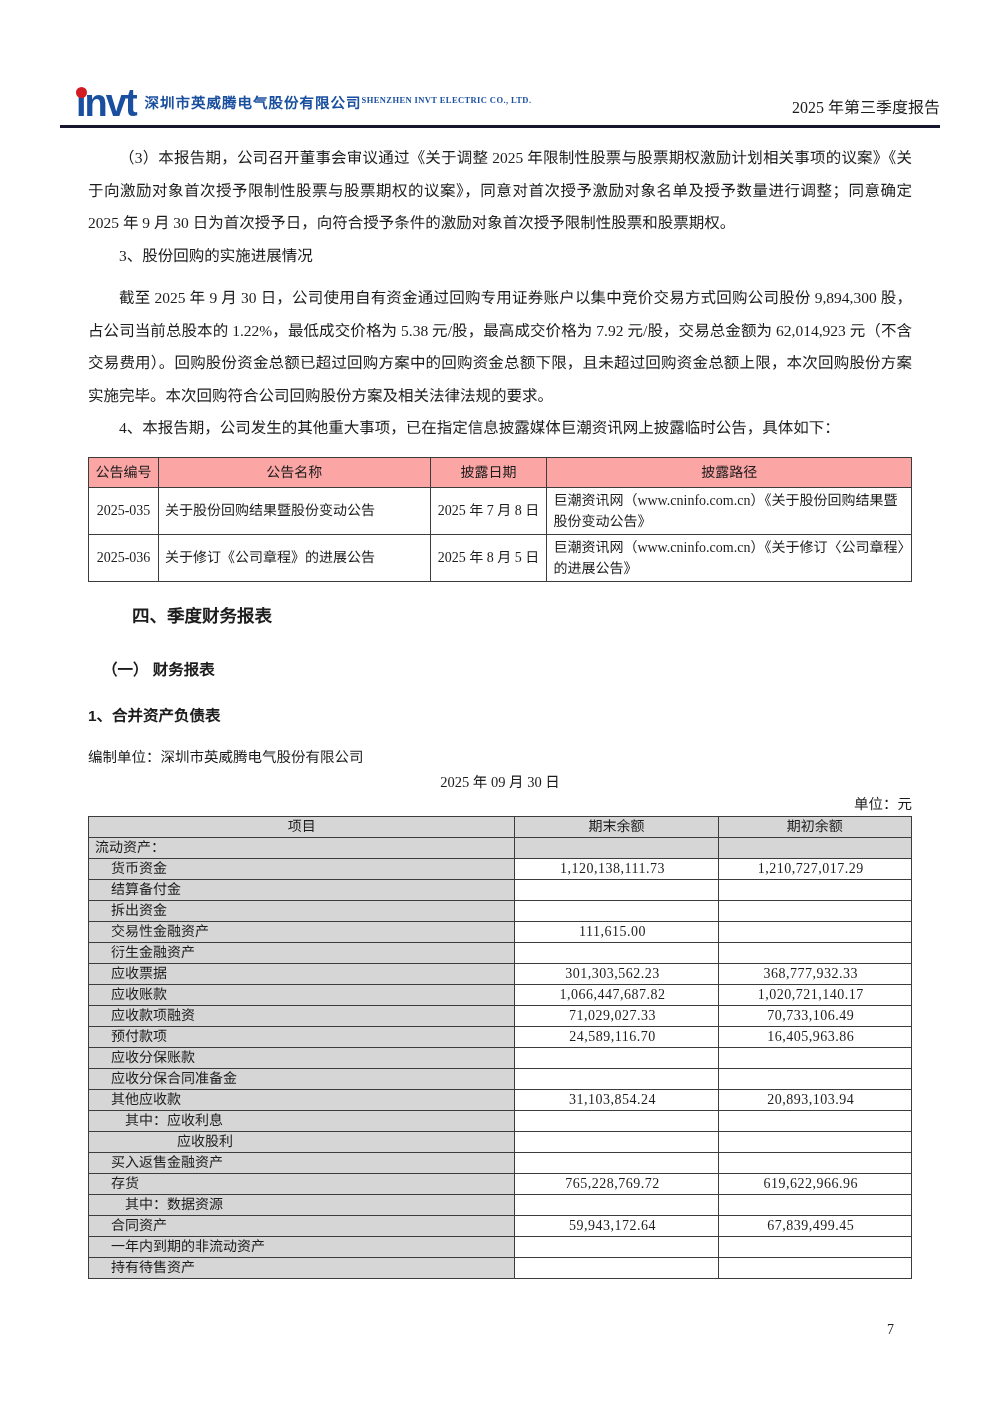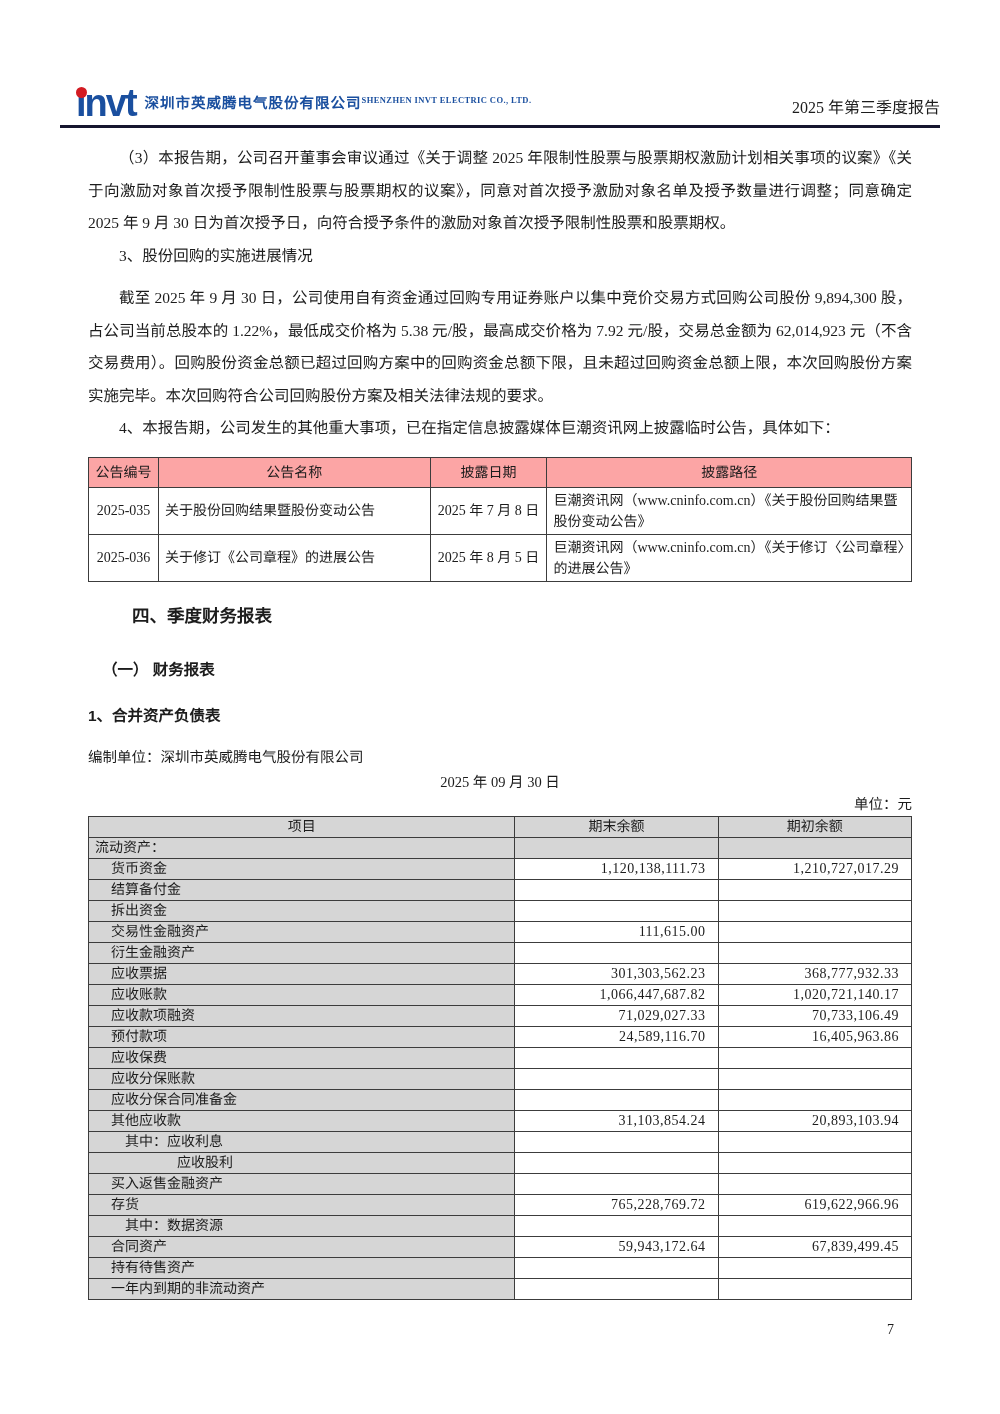--- a/index.html
+++ b/index.html
@@ -93,21 +93,21 @@
     width:100%;border-collapse:collapse;
     margin-top:3px;font-size:14px;table-layout:fixed;
   }
   table.bs th,table.bs td{
     border:1px solid #3c3c3c;
     height:20px;padding:0 4px;line-height:1.2;
     vertical-align:middle;overflow:hidden;white-space:nowrap;
   }
   table.bs th{background:#d6d6d6;font-weight:normal;text-align:center;}
   table.bs td.label-cell{background:#d6d6d6;text-align:left;}
-  table.bs td.num-cell{background:#ffffff;text-align:right;padding-right:12px;letter-spacing:0.5px;}
+  table.bs td.num-cell{background:#ffffff;text-align:center;padding-right:12px;letter-spacing:0.5px;}
   table.bs tr.grp td.num-cell{background:#d6d6d6;}
   .ind0{padding-left:6px !important;}
   .ind1{padding-left:22px !important;}
   .ind2{padding-left:36px !important;}
   .ind4{padding-left:88px !important;}
   
   .page-num{position:absolute;right:106px;bottom:76px;font-size:14px;}
 </style>
 </head>
 <body>
@@ -230,25 +230,20 @@
             <td class="label-cell ind1">应收款项融资</td>
             <td class="num-cell">71,029,027.33</td>
             <td class="num-cell">70,733,106.49</td>
           </tr>
           <tr>
             <td class="label-cell ind1">预付款项</td>
             <td class="num-cell">24,589,116.70</td>
             <td class="num-cell">16,405,963.86</td>
           </tr>
           <tr>
-            <td class="label-cell ind1">应收保费</td>
-            <td class="num-cell"></td>
-            <td class="num-cell"></td>
-          </tr>
-          <tr>
             <td class="label-cell ind1">应收分保账款</td>
             <td class="num-cell"></td>
             <td class="num-cell"></td>
           </tr>
           <tr>
             <td class="label-cell ind1">应收分保合同准备金</td>
             <td class="num-cell"></td>
             <td class="num-cell"></td>
           </tr>
           <tr>
@@ -280,26 +275,26 @@
             <td class="label-cell ind2">其中：数据资源</td>
             <td class="num-cell"></td>
             <td class="num-cell"></td>
           </tr>
           <tr>
             <td class="label-cell ind1">合同资产</td>
             <td class="num-cell">59,943,172.64</td>
             <td class="num-cell">67,839,499.45</td>
           </tr>
           <tr>
+            <td class="label-cell ind1">一年内到期的非流动资产</td>
+            <td class="num-cell"></td>
+            <td class="num-cell"></td>
+          </tr>
+          <tr>
             <td class="label-cell ind1">持有待售资产</td>
-            <td class="num-cell"></td>
-            <td class="num-cell"></td>
-          </tr>
-          <tr>
-            <td class="label-cell ind1">一年内到期的非流动资产</td>
             <td class="num-cell"></td>
             <td class="num-cell"></td>
           </tr>
         </tbody>
       </table>
   </div>
 
   <div class="page-num">7</div>
 </div>
 

